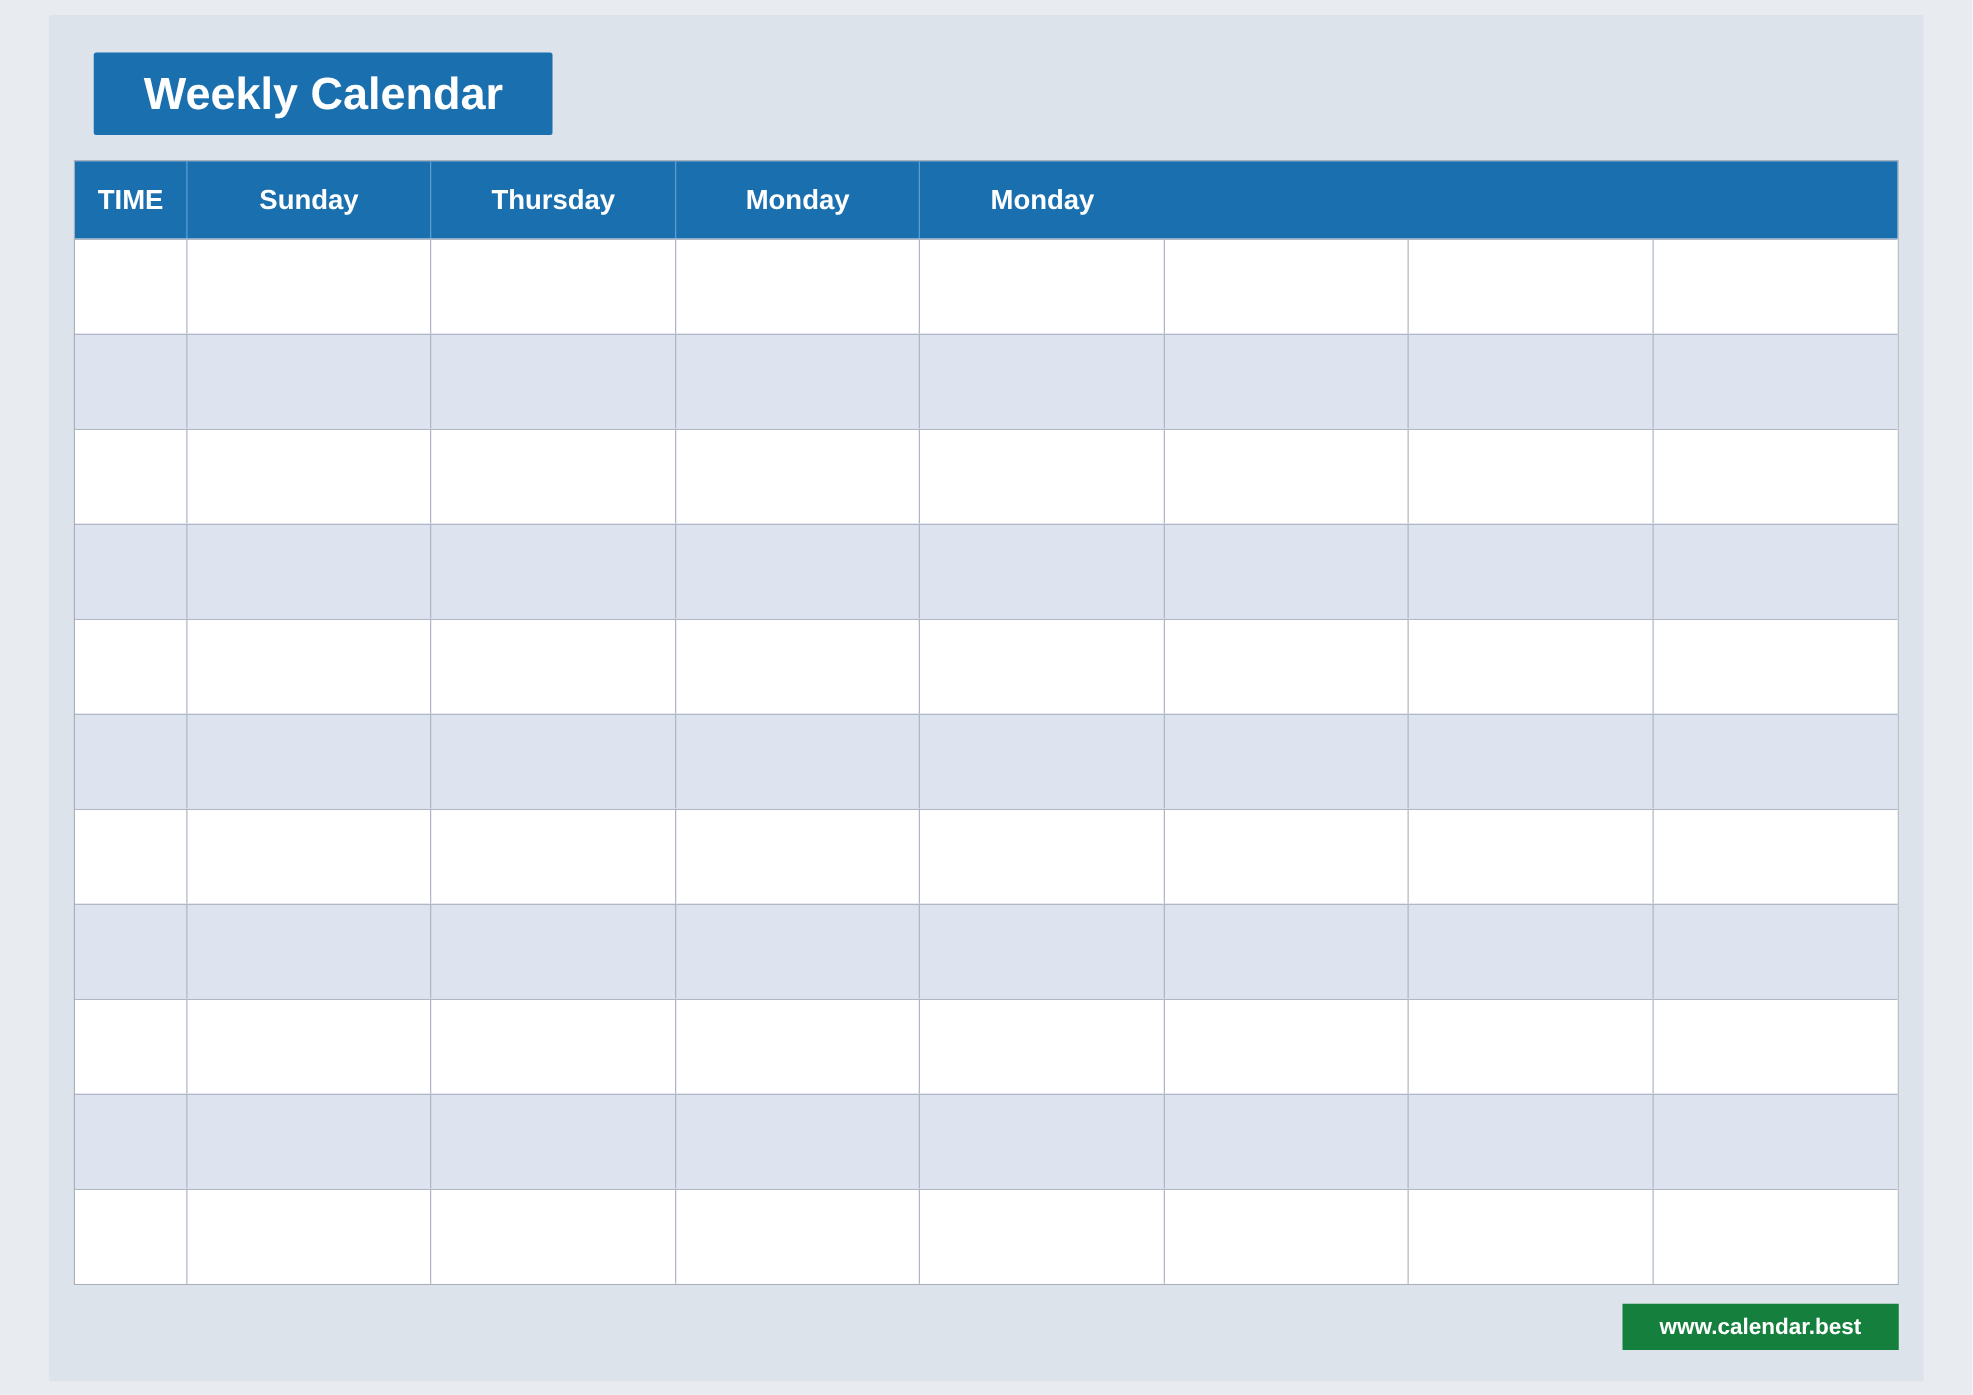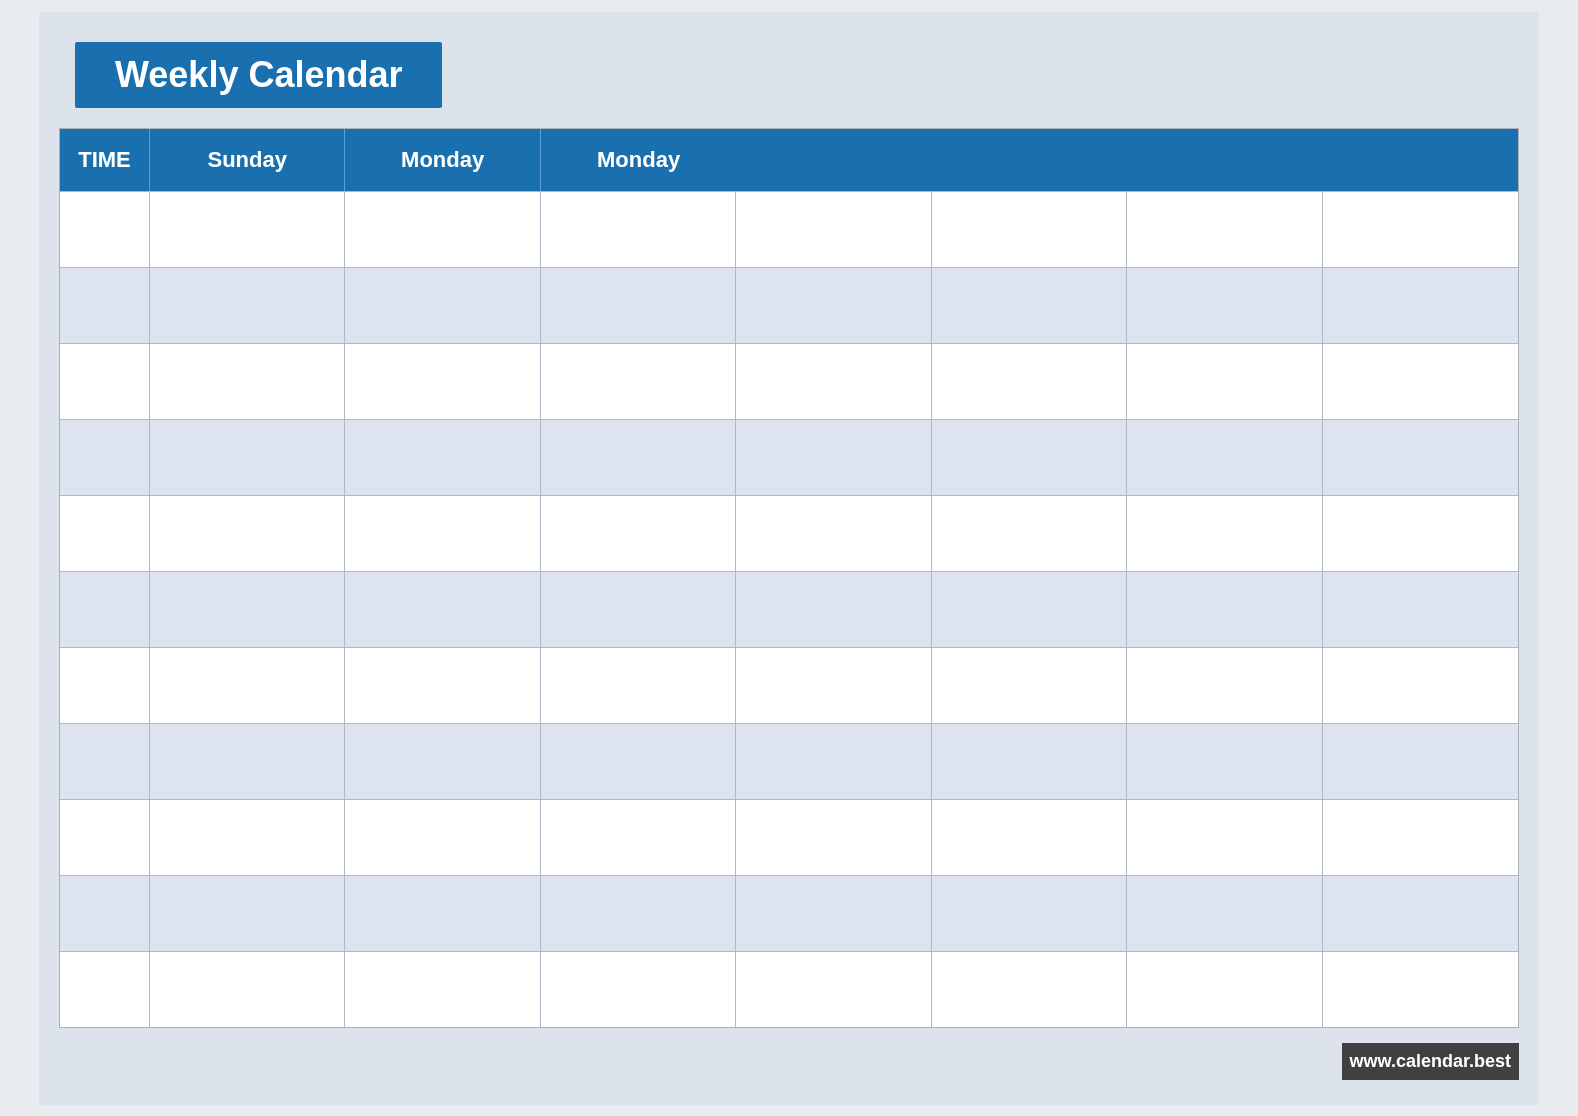--- a/index.html
+++ b/index.html
@@ -103,22 +103,22 @@
     }
 
     .footer-section {
       background: #dce3ea;
       padding: 15px 0 5px 0;
       display: flex;
       justify-content: flex-end;
     }
 
     .footer-url-box {
-      background: #404040;
-      padding: 8px 8px;
+      background: #15803d;
+      padding: 8px 30px;
     }
 
     .footer-url-box span {
       color: white;
       font-size: 18px;
       font-weight: bold;
     }
   </style>
 </head>
 <body>
@@ -127,20 +127,21 @@
   <div class="header-section">
     <div class="title-box">
       <span>Weekly Calendar</span>
     </div>
   </div>
 
   <div class="calendar-container">
     <div class="calendar-header">
       <div class="header-cell">TIME</div>
       <div class="header-cell">Sunday</div>
+      <div class="header-cell">Thursday</div>
       <div class="header-cell">Monday</div>
       <div class="header-cell">Monday</div>
     </div>
 
     <div class="calendar-body">
       <div class="calendar-row odd">
         <div class="time-cell"></div>
         <div class="day-cell"></div>
         <div class="day-cell"></div>
         <div class="day-cell"></div>

